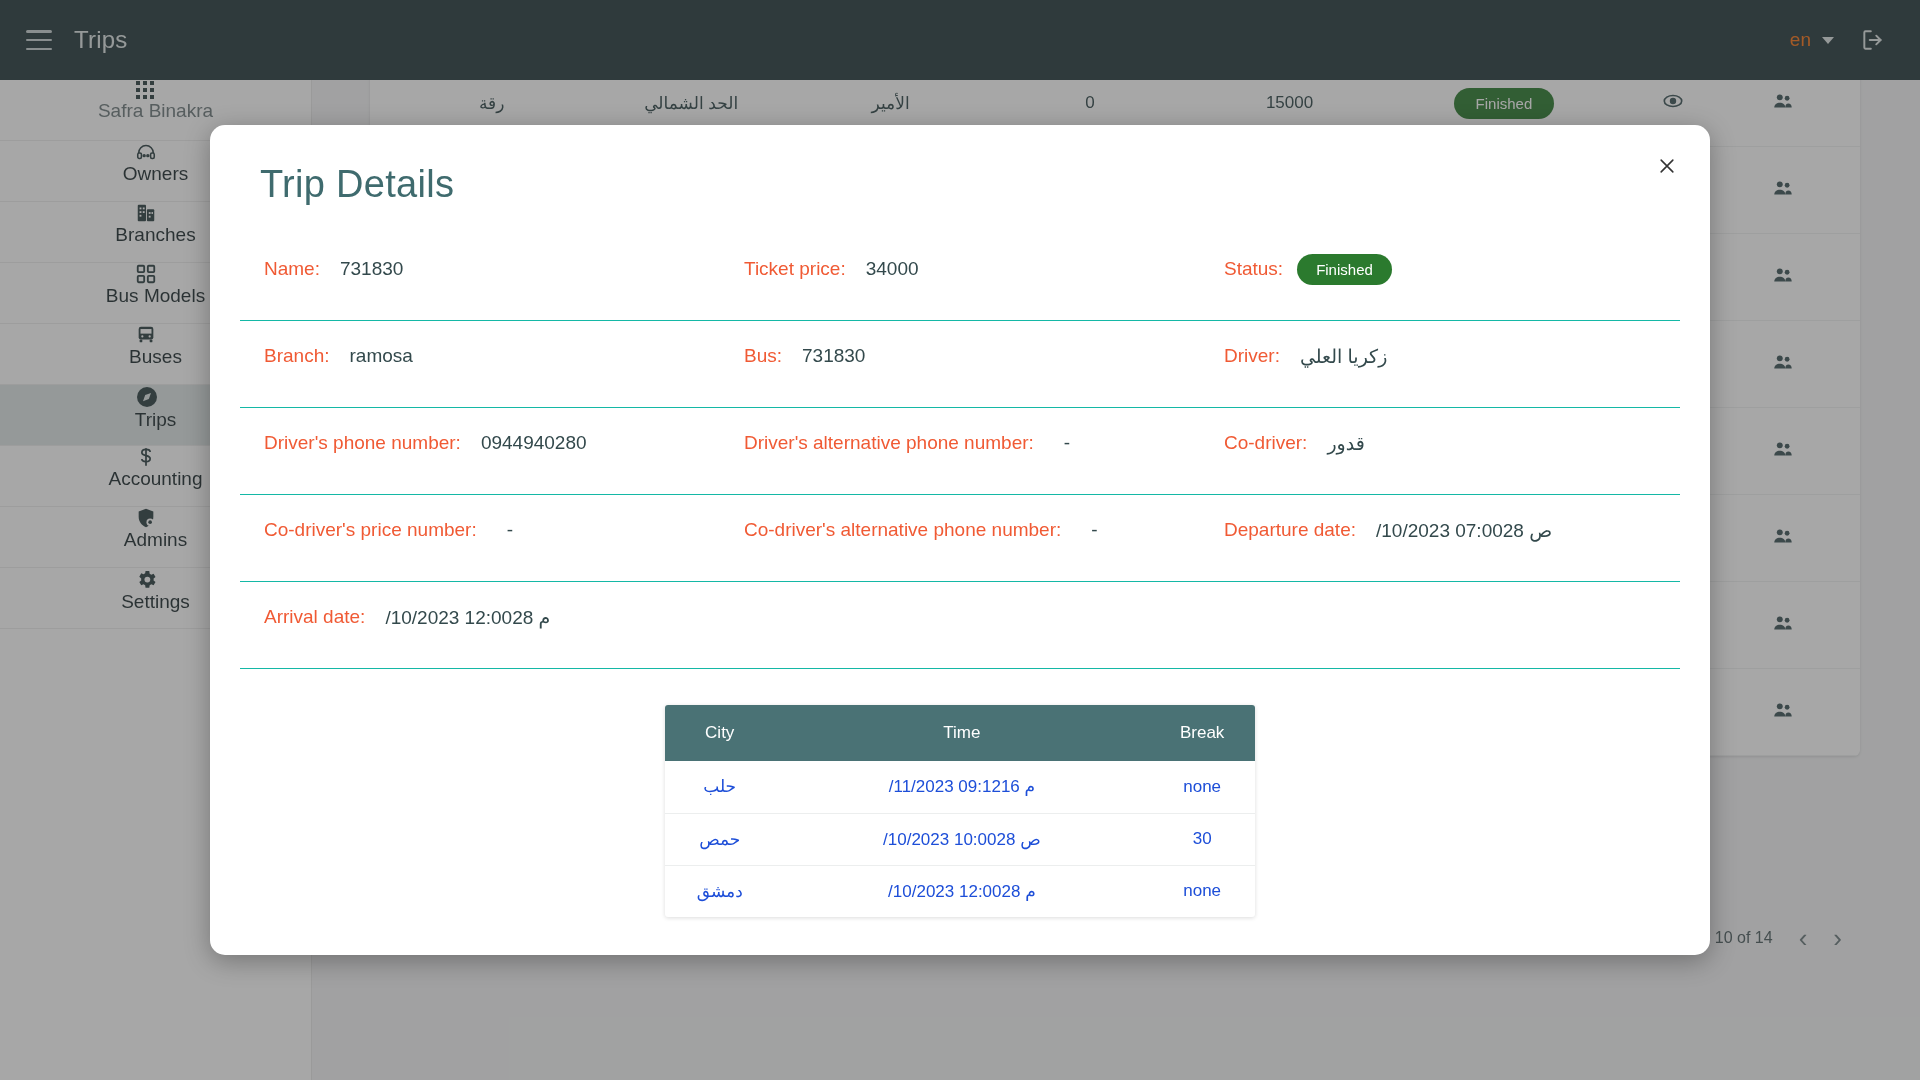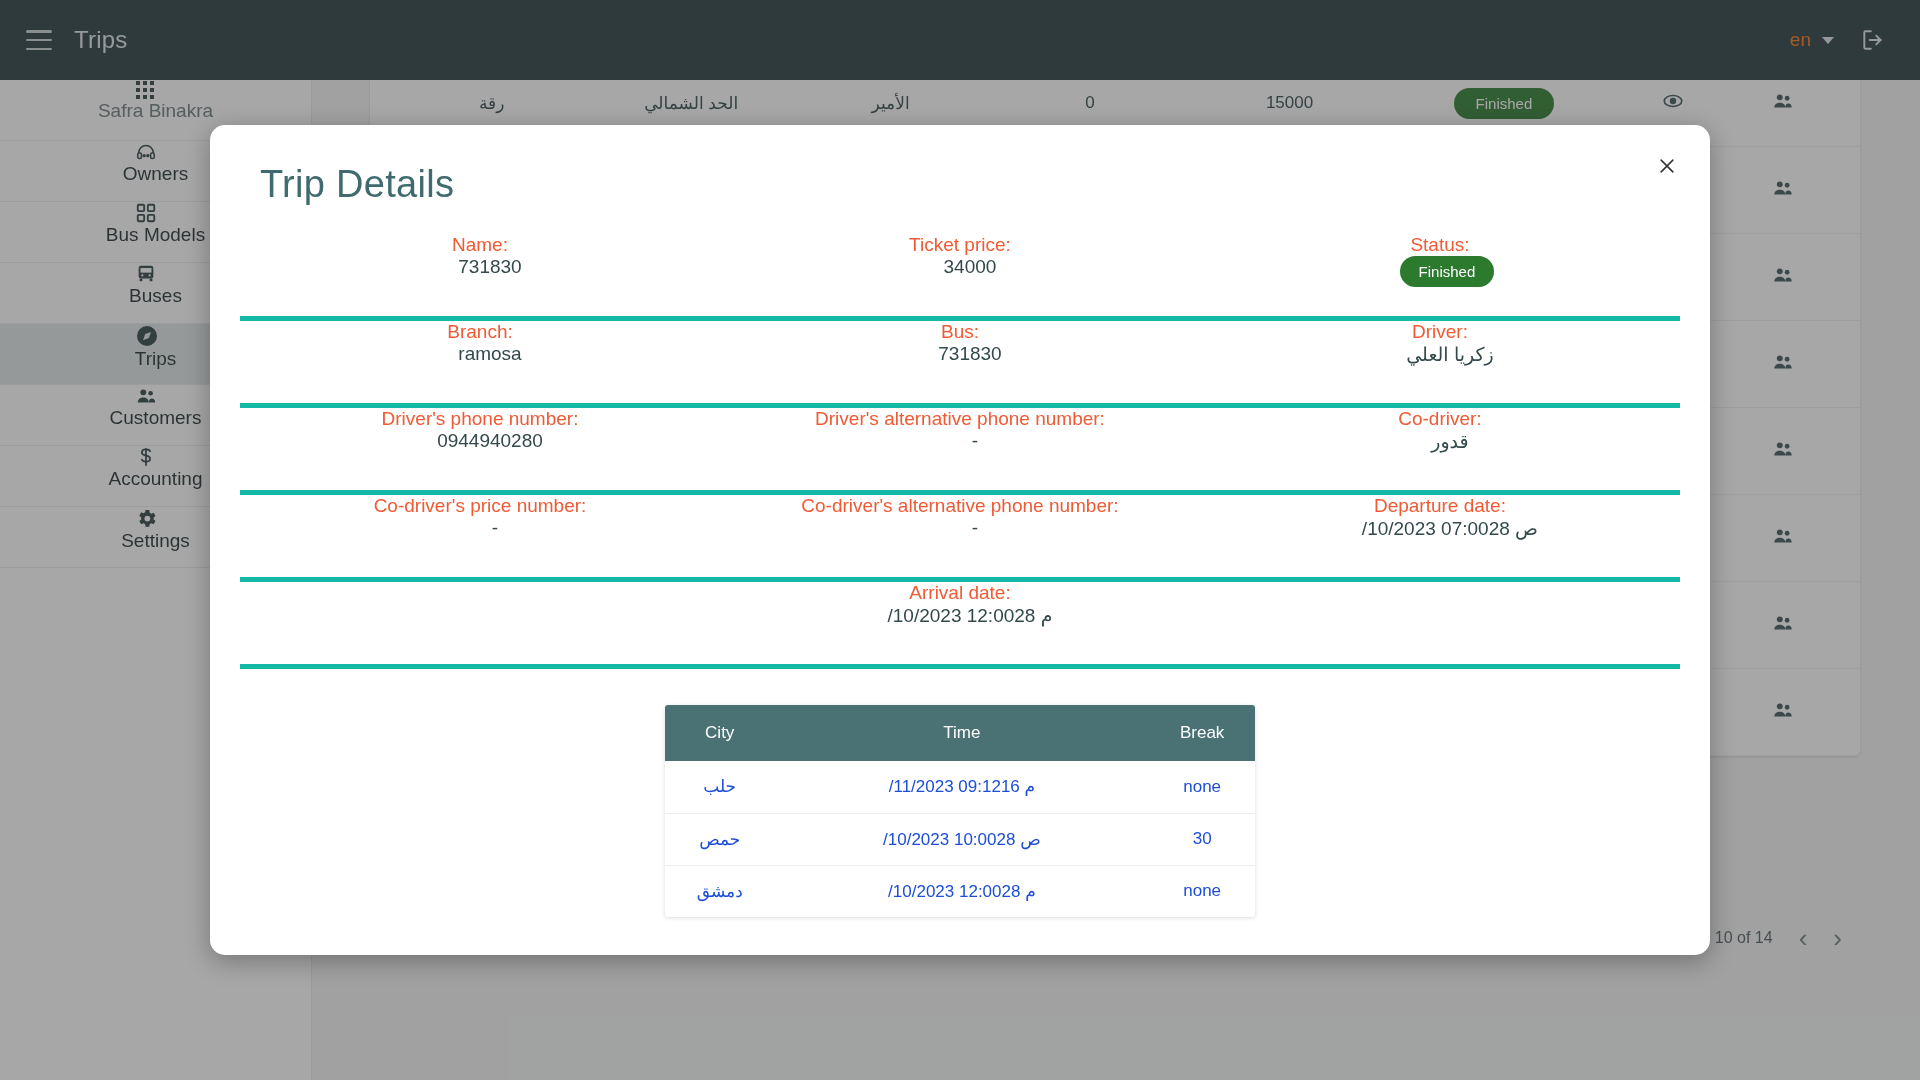--- a/index.html
+++ b/index.html
@@ -127,22 +127,21 @@
     margin-bottom: 28px;
     letter-spacing: .3px;
   }
 
   .grid { display: flex; flex-wrap: wrap; padding: 0 2px; }
   .cell {
     width: 33.333%;
     height: 87px;
     padding: 0 24px 16px 24px;
     display: flex; align-items: center;
-    border-bottom: 5px solid #14b8a6;
-    flex-direction: column;
+    border-bottom: 1px solid #14b8a6;
   }
   .cell.full { width: 100%; }
   .lbl {
     color: #f05a34;
     font-size: 19px;
     white-space: nowrap;
   }
   .val {
     color: #33494c;
     font-size: 19px;
@@ -379,20 +378,37 @@
             <path d="M4 13a8 8 0 0 1 16 0"></path>
             <rect x="3" y="13" width="4" height="6" rx="1.6"></rect>
             <rect x="17" y="13" width="4" height="6" rx="1.6"></rect>
             <circle cx="10" cy="16" r="1"></circle>
             <circle cx="14" cy="16" r="1"></circle>
           </svg>
       </span>
       <span class="label">Owners</span>
     </div>
 
+    <div class="side-item">
+      <span class="ico">
+        <svg width="22" height="22" viewBox="0 0 24 24" fill="currentColor">
+            <rect x="3" y="3" width="9" height="18" rx="1"></rect>
+            <rect x="13" y="8" width="8" height="13" rx="1"></rect>
+            <rect x="5" y="6" width="2" height="2" fill="#fff"></rect>
+            <rect x="8.5" y="6" width="2" height="2" fill="#fff"></rect>
+            <rect x="5" y="10" width="2" height="2" fill="#fff"></rect>
+            <rect x="8.5" y="10" width="2" height="2" fill="#fff"></rect>
+            <rect x="5" y="14" width="2" height="2" fill="#fff"></rect>
+            <rect x="15" y="11" width="2" height="2" fill="#fff"></rect>
+            <rect x="18" y="11" width="1.6" height="2" fill="#fff"></rect>
+            <rect x="15" y="15" width="2" height="2" fill="#fff"></rect>
+          </svg>
+      </span>
+      <span class="label">Branches</span>
+    </div>
 
     <div class="side-item">
       <span class="ico">
         <svg width="22" height="22" viewBox="0 0 24 24" fill="none" stroke="currentColor" stroke-width="2">
             <rect x="3" y="3" width="7" height="7" rx="1"></rect>
             <rect x="14" y="3" width="7" height="7" rx="1"></rect>
             <rect x="3" y="14" width="7" height="7" rx="1"></rect>
             <rect x="14" y="14" width="7" height="7" rx="1"></rect>
           </svg>
       </span>
@@ -416,42 +432,41 @@
     <div class="side-item active">
       <span class="ico">
         <svg width="24" height="24" viewBox="0 0 24 24" fill="currentColor">
             <circle cx="12" cy="12" r="10"></circle>
             <path d="M16 8l-2.2 6L8 16.2 10.2 10z" fill="#dfe6e6"></path>
           </svg>
       </span>
       <span class="label">Trips</span>
     </div>
 
-    <div class="side-item">
-      <span class="ico">
-        <svg width="22" height="22" viewBox="0 0 24 24" fill="currentColor">
-            <circle cx="9" cy="8" r="3.2"></circle>
-            <circle cx="17" cy="9" r="2.5"></circle>
-            <path d="M3 19c0-3.3 2.7-5.3 6-5.3s6 2 6 5.3z"></path>
-            <path d="M15.2 19c0-2.5 1.1-4.3 3.3-4.3 1.9 0 3.5 1.3 3.5 4.3z"></path>
-          </svg>
-      </span>
-      <span class="label">Customers</span>
-    </div>
 
     <div class="side-item">
       <span class="ico">
         <svg width="22" height="22" viewBox="0 0 24 24" fill="none" stroke="currentColor" stroke-width="1.9">
             <path d="M12 2.5v19"></path>
             <path d="M16.5 6.5c0-1.7-2-2.8-4.5-2.8S7.5 4.9 7.5 7s2 2.9 4.5 3.4 4.5 1.3 4.5 3.4-2 3.2-4.5 3.2-4.5-1.1-4.5-2.8"></path>
           </svg>
       </span>
       <span class="label">Accounting</span>
     </div>
 
+    <div class="side-item">
+      <span class="ico">
+        <svg width="22" height="22" viewBox="0 0 24 24" fill="currentColor">
+            <path d="M12 2l8 3v6c0 5-3.4 9.3-8 11-4.6-1.7-8-6-8-11V5z"></path>
+            <circle cx="16.5" cy="16.5" r="4" fill="#fff"></circle>
+            <circle cx="16.5" cy="16.5" r="2" fill="currentColor"></circle>
+          </svg>
+      </span>
+      <span class="label">Admins</span>
+    </div>
 
     <div class="side-item">
       <span class="ico">
         <svg width="23" height="23" viewBox="0 0 24 24" fill="currentColor">
             <path d="M19.4 13a7.8 7.8 0 0 0 0-2l2-1.6-2-3.4-2.4 1a7.6 7.6 0 0 0-1.7-1L14.9 3h-3.9l-.4 2.6c-.6.2-1.2.6-1.7 1l-2.4-1-2 3.4L6.5 11a7.8 7.8 0 0 0 0 2l-2 1.6 2 3.4 2.4-1c.5.4 1.1.8 1.7 1l.4 2.6h3.9l.4-2.6c.6-.2 1.2-.6 1.7-1l2.4 1 2-3.4z"></path>
             <circle cx="12.9" cy="12" r="3" fill="#fff"></circle>
           </svg>
       </span>
       <span class="label">Settings</span>
     </div>

